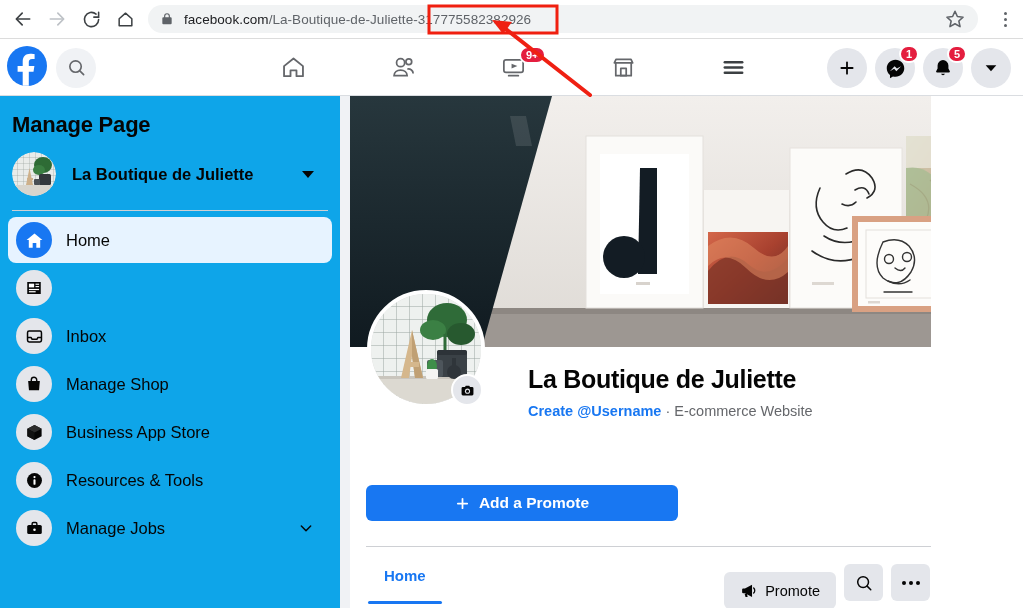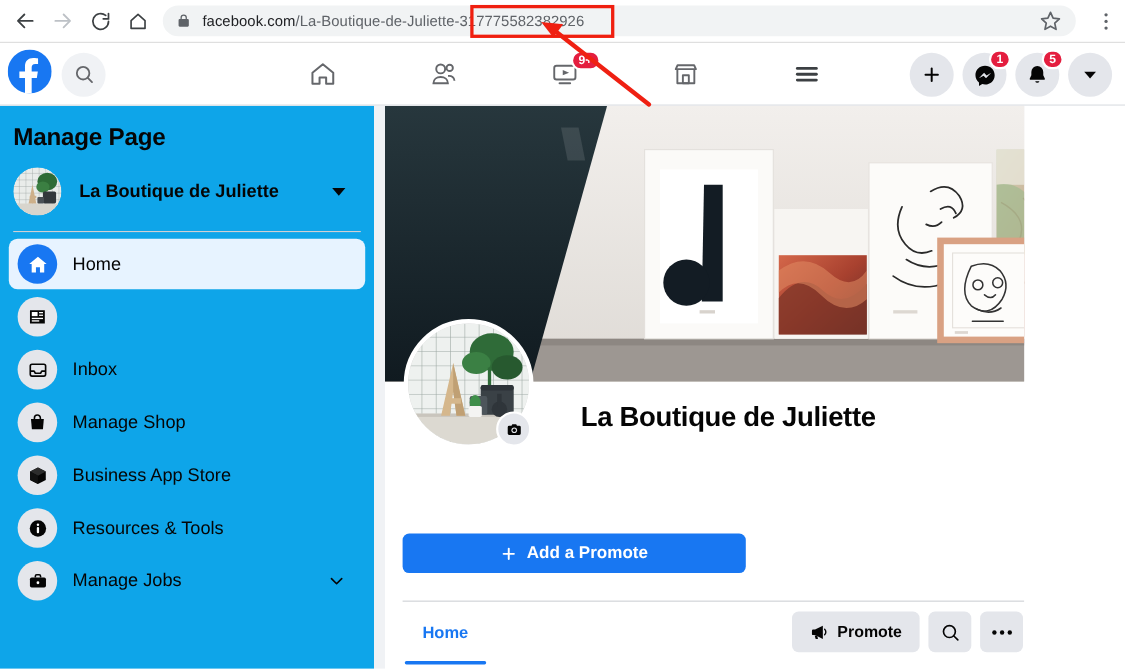--- a/index.html
+++ b/index.html
@@ -182,22 +182,23 @@
     border-right: 5px solid transparent; border-top: 6px solid #65676b;
     margin-left: 7px;
   }
   .tabs-actions {
     position: absolute; right: 10px; top: 9px; display: flex;
     align-items: center; gap: 8px;
   }
   .gray-btn {
     height: 37px; background: #e4e6eb; border-radius: 6px;
     display: flex; align-items: center; justify-content: center;
-    gap: 8px; padding: 0 16px; font-size: 14.5px; font-weight: 700; color: #050505;
+    gap: 8px; padding: 0 16px; font-size: 14.5px; font-weight: 400; color: #050505;
     border: none;
+    margin-top: 16px;
   }
   .gray-icon-btn {
     width: 39px; height: 37px; background: #e4e6eb; border-radius: 6px;
     display: flex; align-items: center; justify-content: center; border: none;
   }
   .vsep { width: 1px; height: 30px; background: #ced0d4; margin: 0 4px; }
   .tab-avatar {
     width: 36px; height: 36px; border-radius: 50%; overflow: hidden; flex: none;
   }
   .dots { display: flex; gap: 3px; }
@@ -586,20 +587,23 @@
           <svg width="15" height="15" viewBox="0 0 24 24" fill="#050505">
             <path d="M9.2 4.3 8 6.4H4.6A2.1 2.1 0 0 0 2.5 8.5v9.2a2.1 2.1 0 0 0 2.1 2.1h14.8a2.1 2.1 0 0 0 2.1-2.1V8.5a2.1 2.1 0 0 0-2.1-2.1H16l-1.2-2.1z"></path>
             <circle cx="12" cy="13" r="4.1" fill="#e4e6eb"></circle>
               <circle cx="12" cy="13" r="2.4" fill="#050505"></circle>
           </svg>
         </div>
       </div>
 
       <div class="prof-info">
         <div class="prof-name">La Boutique de Juliette</div>
+        <div class="prof-sub">
+          <a href="#">Create @Username</a><span> · </span><span>E-commerce Website</span>
+        </div>
       </div>
     </div>
 
     <button class="add-btn">
       <svg width="15" height="15" viewBox="0 0 24 24" stroke="#ffffff" stroke-width="2.8" stroke-linecap="round">
         <line x1="12" y1="4.5" x2="12" y2="19.5"></line>
           <line x1="4.5" y1="12" x2="19.5" y2="12"></line>
       </svg>
       <span>Add a Promote</span>
     </button>

